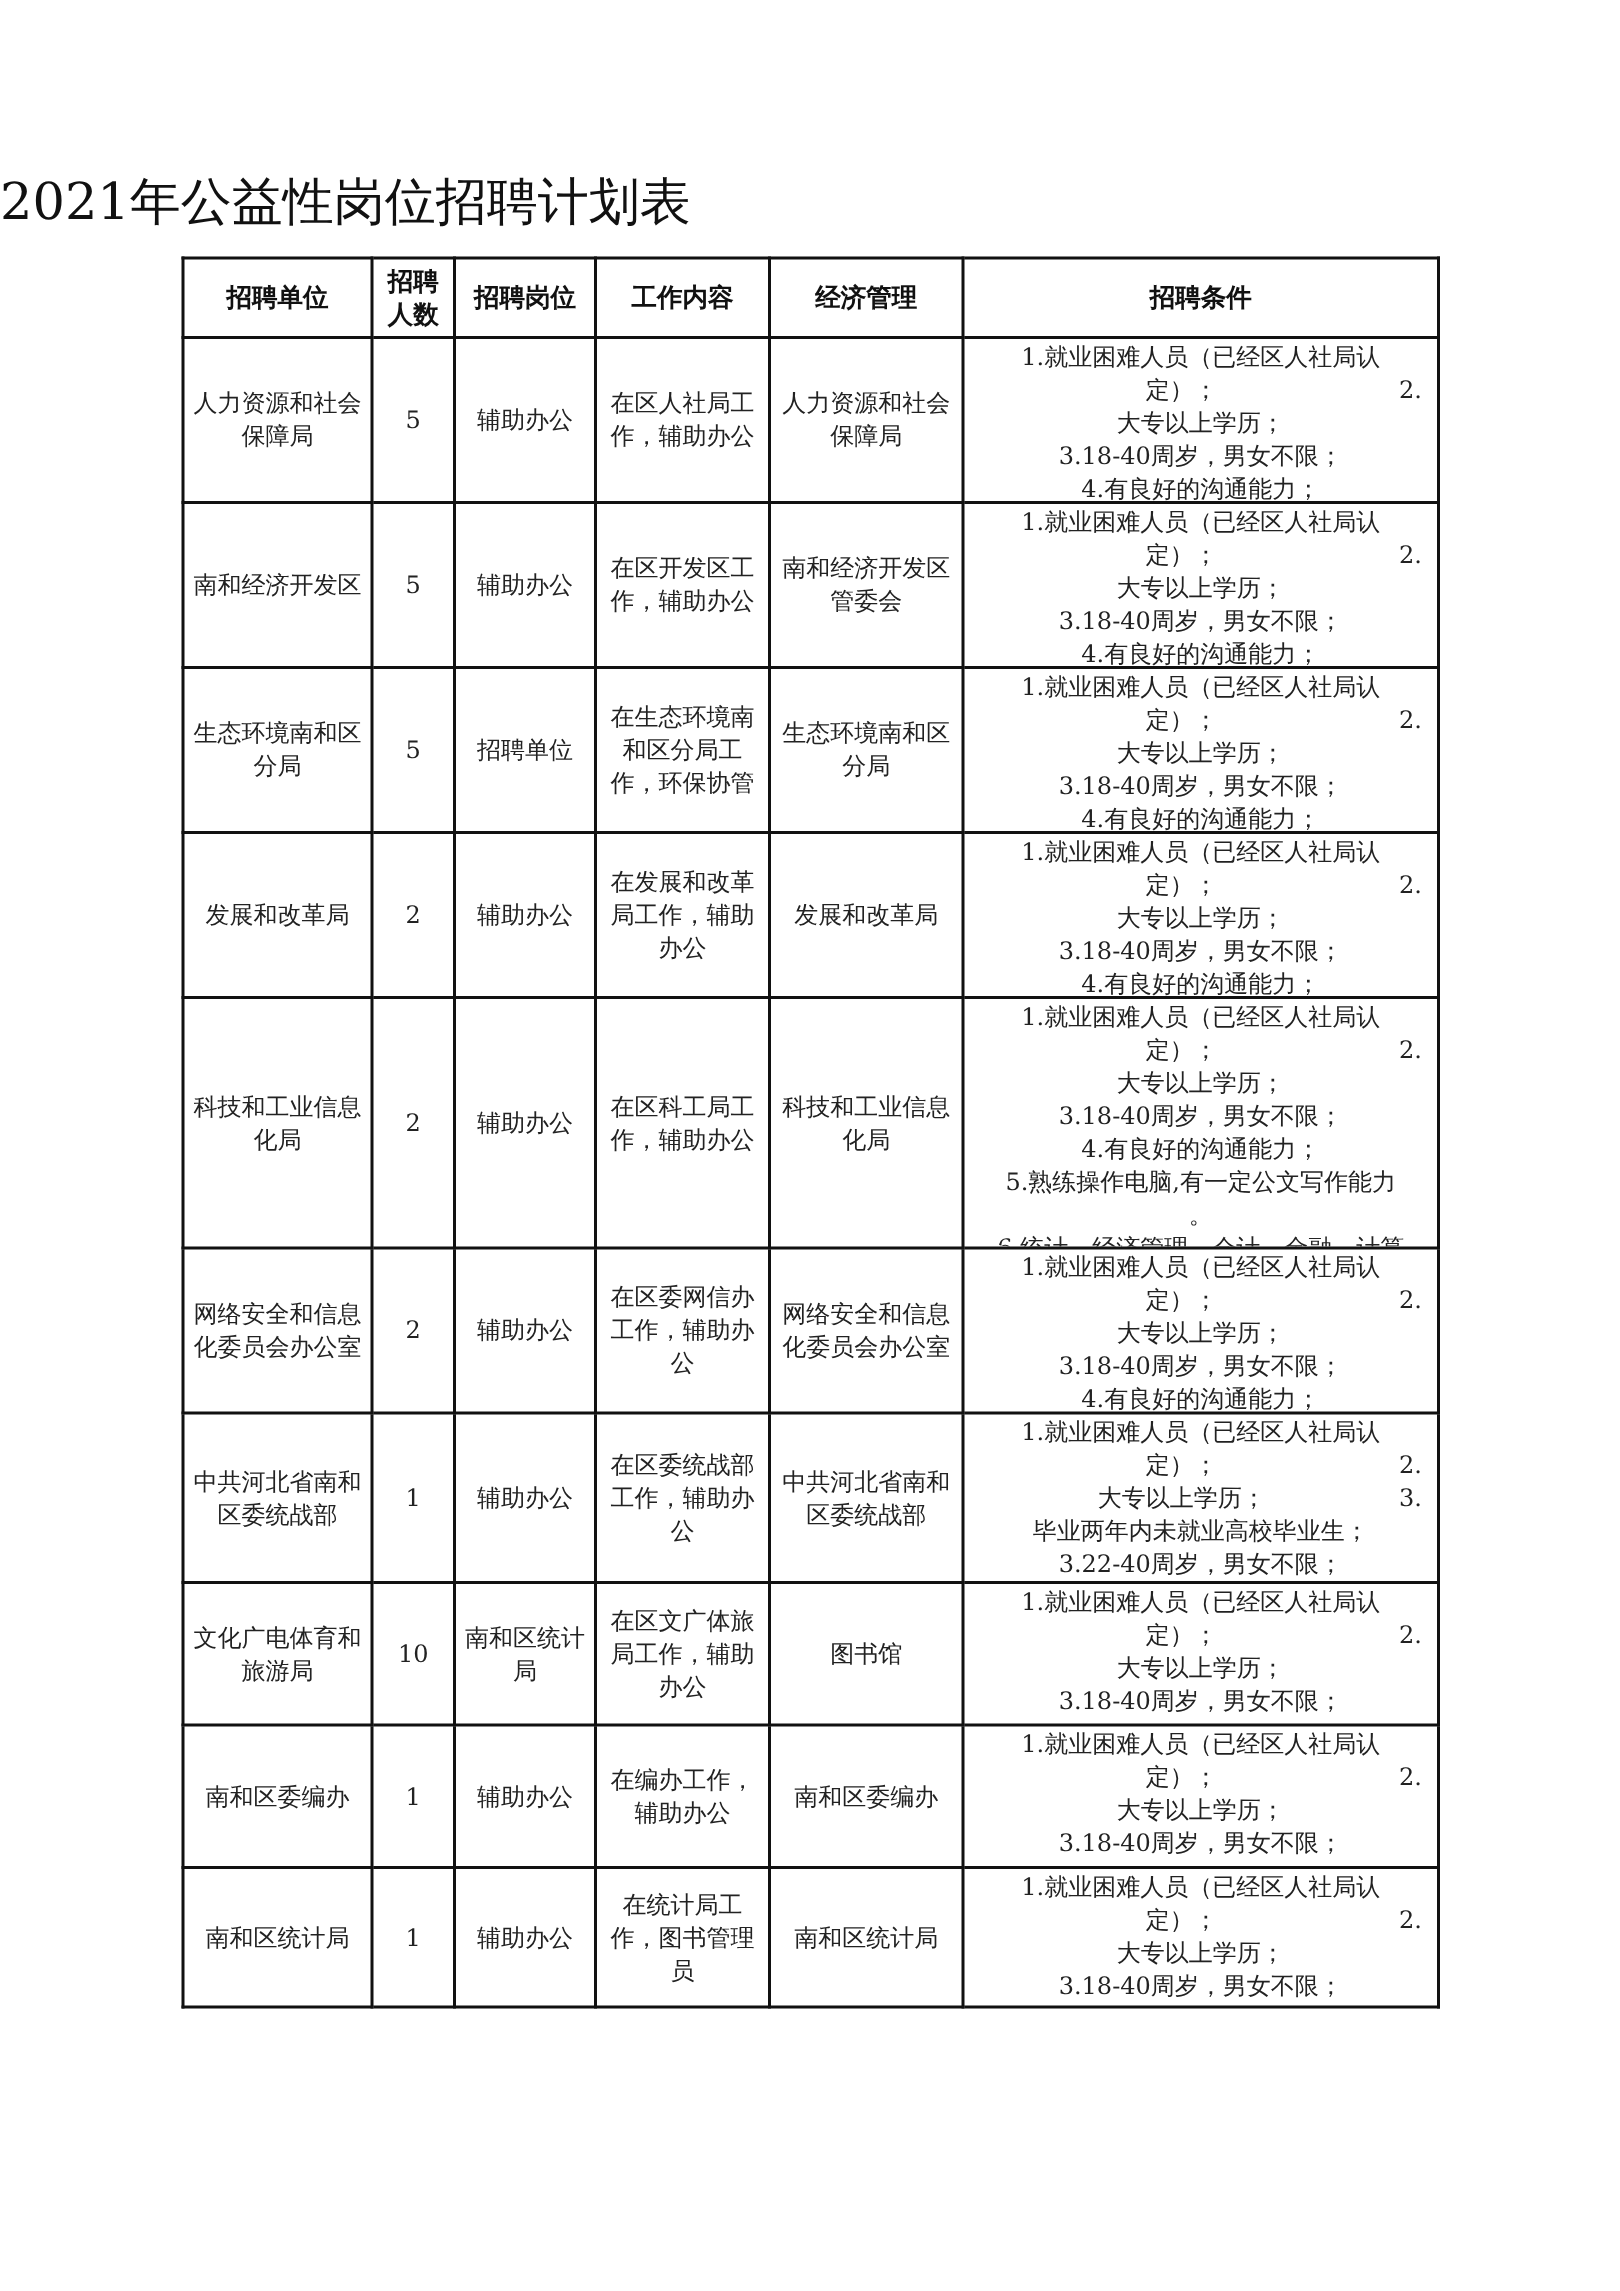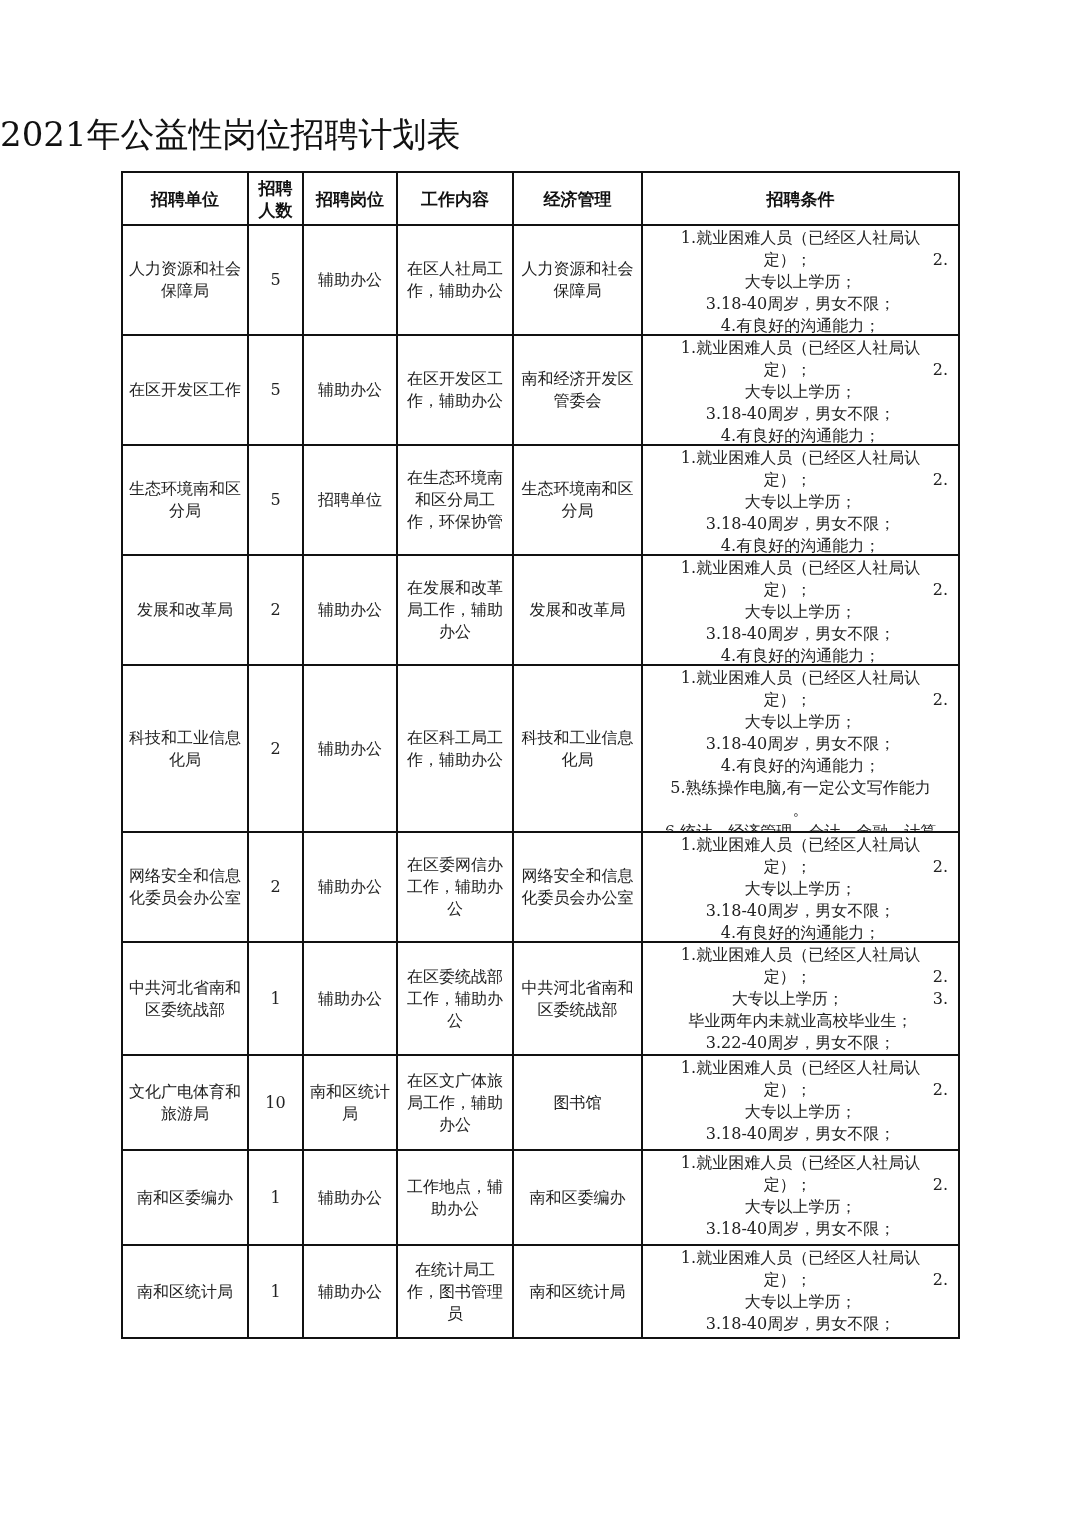--- a/index.html
+++ b/index.html
@@ -57,21 +57,21 @@
           <div class="cond-inner" style="height: 107px;">
             <span class="cond-line">1.就业困难人员（已经区人社局认</span>
             <span class="cond-line"><span class="cond-right">2.</span>定）；</span>
             <span class="cond-line">大专以上学历；</span>
             <span class="cond-line">3.18-40周岁，男女不限；</span>
             <span class="cond-line">4.有良好的沟通能力；</span>
           </div>
         </td>
   </tr>
       <tr style="height: 110px;">
-    <td><span class="cell-text">在区开发区工作</span></td>
+    <td><span class="cell-text">南和经济开发区</span></td>
     <td><span>5</span></td>
     <td><span class="cell-text">辅助办公</span></td>
     <td><span class="cell-text">在区开发区工作，辅助办公</span></td>
     <td><span class="cell-text">南和经济开发区管委会</span></td>
     <td class="cond">
           <div class="cond-inner" style="height: 107px;">
             <span class="cond-line">1.就业困难人员（已经区人社局认</span>
             <span class="cond-line"><span class="cond-right">2.</span>定）；</span>
             <span class="cond-line">大专以上学历；</span>
             <span class="cond-line">3.18-40周岁，男女不限；</span>
@@ -174,21 +174,21 @@
             <span class="cond-line"><span class="cond-right">2.</span>定）；</span>
             <span class="cond-line">大专以上学历；</span>
             <span class="cond-line">3.18-40周岁，男女不限；</span>
           </div>
         </td>
   </tr>
       <tr style="height: 95px;">
     <td><span class="cell-text">南和区委编办</span></td>
     <td><span>1</span></td>
     <td><span class="cell-text">辅助办公</span></td>
-    <td><span class="cell-text">工作地点，辅助办公</span></td>
+    <td><span class="cell-text">在编办工作，辅助办公</span></td>
     <td><span class="cell-text">南和区委编办</span></td>
     <td class="cond">
           <div class="cond-inner" style="height: 92px;">
             <span class="cond-line">1.就业困难人员（已经区人社局认</span>
             <span class="cond-line"><span class="cond-right">2.</span>定）；</span>
             <span class="cond-line">大专以上学历；</span>
             <span class="cond-line">3.18-40周岁，男女不限；</span>
           </div>
         </td>
   </tr>

